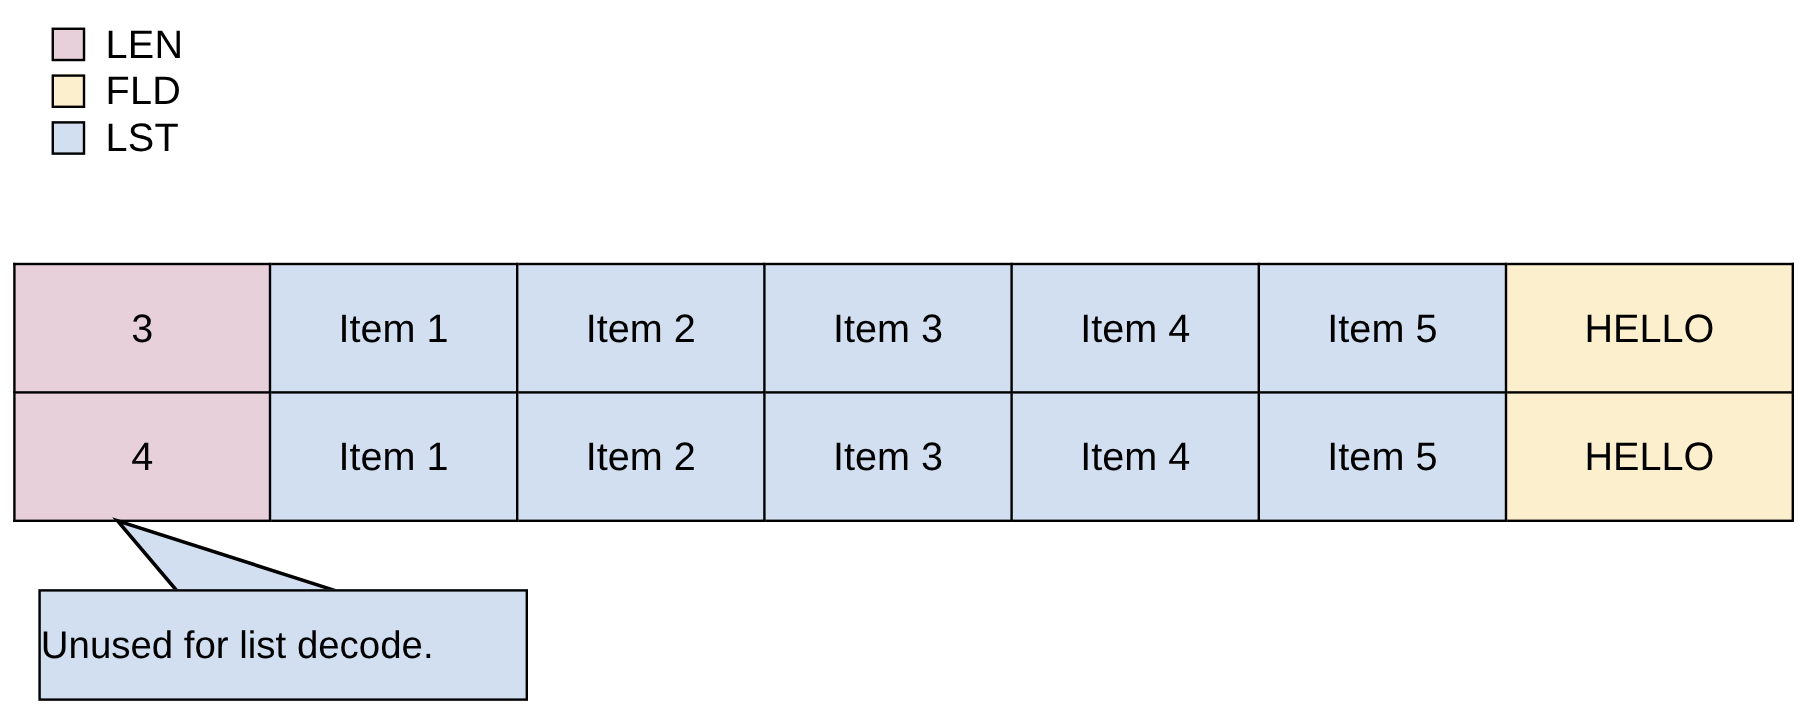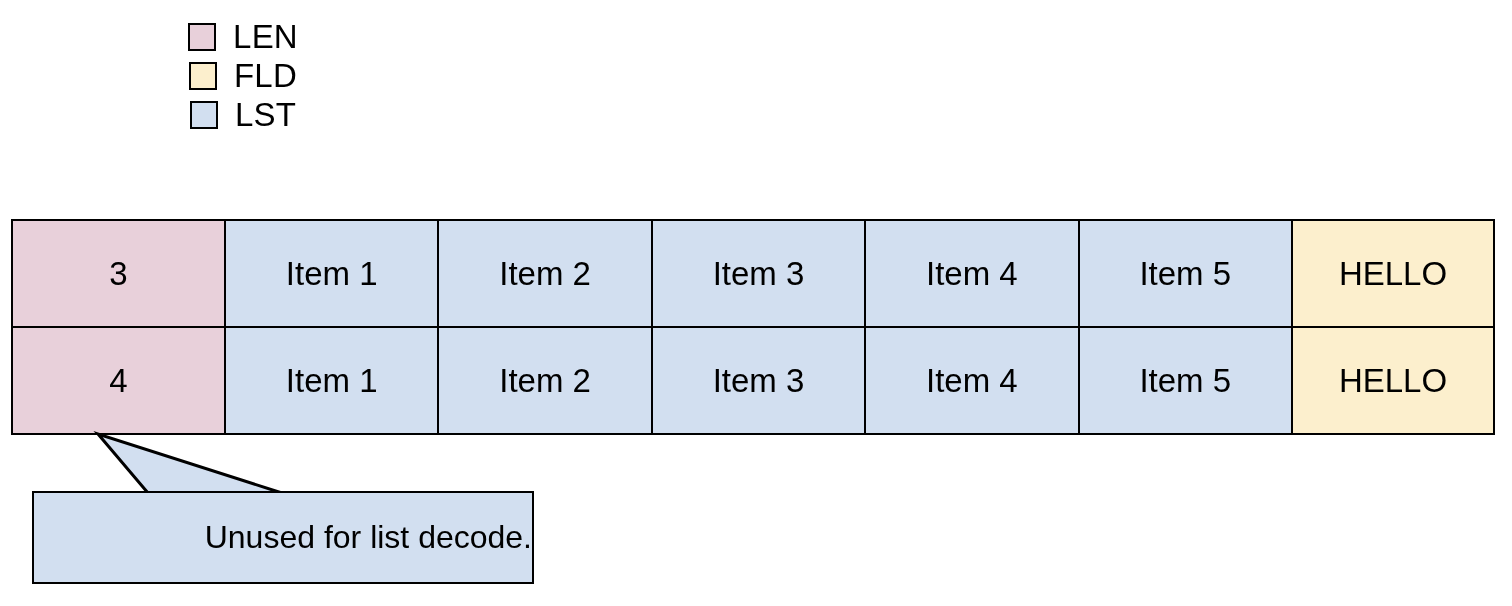--- a/index.html
+++ b/index.html
@@ -23,21 +23,20 @@
     position: absolute;
     left: 43px;
     top: 22px;
     width: 400px;
   }
   .legend-row {
     display: flex;
     align-items: center;
     height: 30px;
     margin-bottom: 9px;
-    justify-content: center;
   }
   .legend-swatch {
     width: 28px;
     height: 28px;
     border: 2px solid #000000;
     box-sizing: border-box;
     flex: 0 0 auto;
   }
   .legend-label {
     margin-left: 17px;
@@ -61,43 +60,43 @@
     border: 2px solid #000000;
     text-align: center;
     vertical-align: middle;
     font-size: 33px;
     padding: 0;
     height: 107px;
     box-sizing: border-box;
   }
   .cell-len { background: #e8d0da; width: 213px; }
   .cell-lst { background: #d2dff0; }
-  .cell-fld { background: #fcefcd; width: 202px; }
+  .cell-fld { background: #fcefcd; width: 239px; }
 
   
   #callout-layer {
     position: absolute;
     left: 0;
     top: 0;
     width: 1512px;
     height: 606px;
     pointer-events: none;
   }
   #callout-box {
     position: absolute;
     left: 32px;
     top: 491px;
-    width: 502px;
+    width: 408px;
     height: 93px;
     background: #d2dff0;
     border: 2px solid #000000;
     box-sizing: border-box;
     display: flex;
     flex-direction: column;
-    align-items: flex-end;
+    align-items: flex-start;
     justify-content: center;
     z-index: 2;
   }
   .callout-line {
     font-size: 32px;
     line-height: 41px;
     white-space: nowrap;
   }
   #callout-tail {
     position: absolute;

